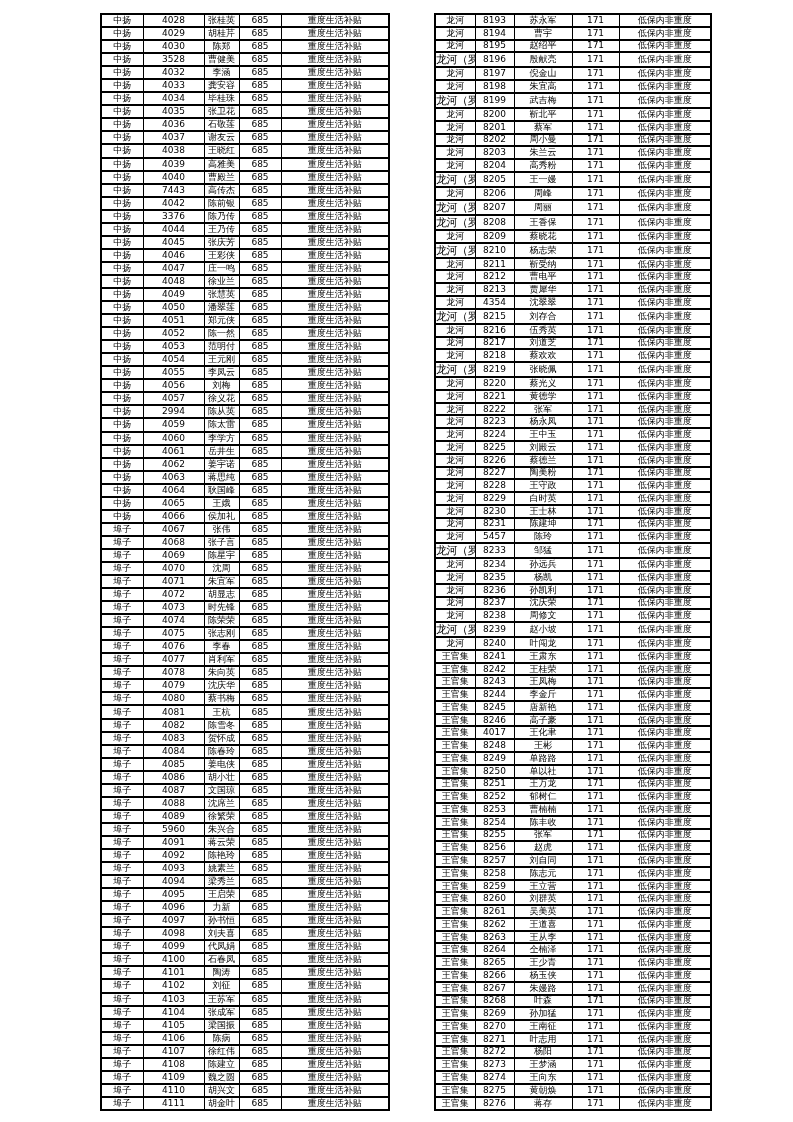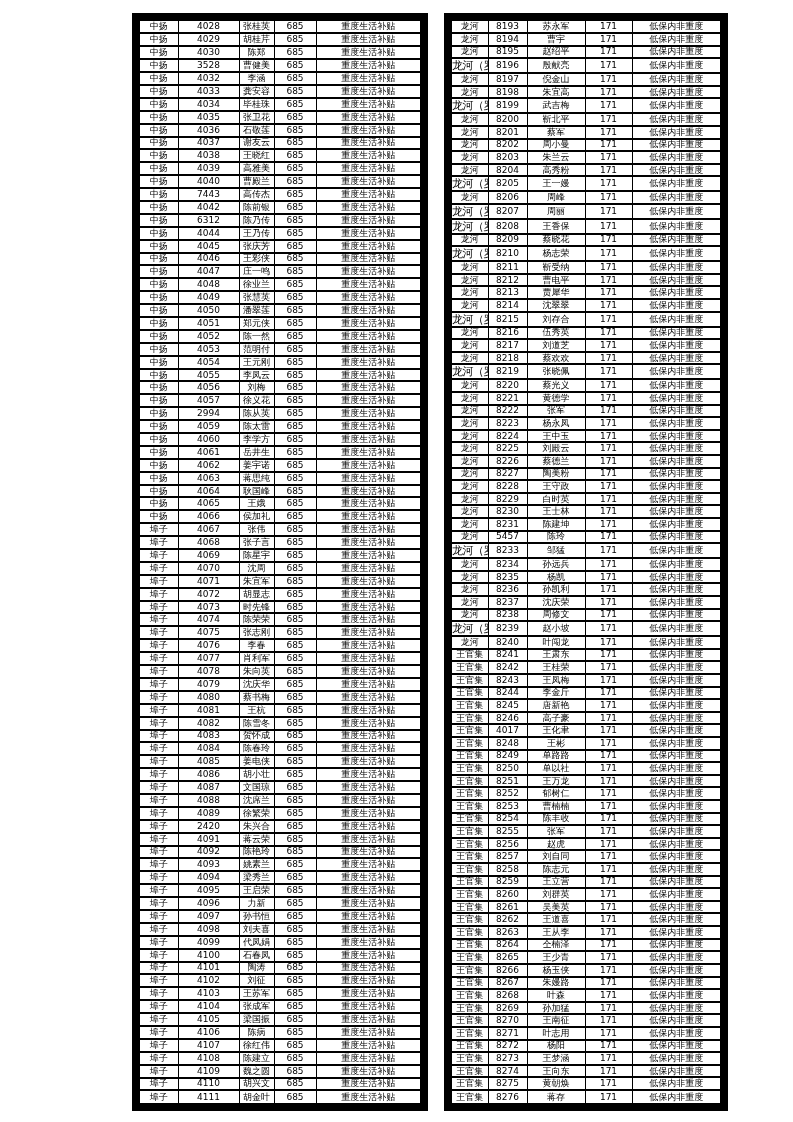--- a/index.html
+++ b/index.html
@@ -1,26 +1,26 @@
 <!DOCTYPE html>
 <html><head>
 <meta charset="utf-8">
 <style>
   html,body{margin:0;padding:0;background:#ffffff;}
   body{width:793px;height:1122px;position:relative;overflow:hidden;
        font-family:"DejaVu Sans",sans-serif;color:#000;}
   .page{position:absolute;inset:0;background:#fff;}
   table.roster{position:absolute;border-collapse:collapse;table-layout:fixed;
-       border:8px solid #000000;height:1098px;margin-left:32px;}
+       border:2px solid #000000;height:1098px;}
   table.roster td{border-left:1px solid #000;border-right:1px solid #000;
        border-top:2px solid #000;border-bottom:2px solid #000;
        padding:0;text-align:center;vertical-align:middle;
        font-size:9px;line-height:1;white-space:nowrap;overflow:hidden;}
   table.left-roster{left:100px;top:13px;width:288px;}
-  table.right-roster{left:412px;top:13px;width:276px;}
+  table.right-roster{left:434px;top:13px;width:276px;}
   td.cell-town.long{font-size:11px;letter-spacing:-0.5px;}
 </style>
 </head>
 <body>
 
 <div class="page">
 
   <table class="roster left-roster">
     <colgroup>
       <col style="width:42px">
@@ -130,21 +130,21 @@
   </tr>
         <tr>
     <td class="cell-town">中扬</td>
     <td class="cell-id">4042</td>
     <td class="cell-name">陈前银</td>
     <td class="cell-amount">685</td>
     <td class="cell-category">重度生活补贴</td>
   </tr>
         <tr>
     <td class="cell-town">中扬</td>
-    <td class="cell-id">6312</td>
+    <td class="cell-id">3376</td>
     <td class="cell-name">陈乃传</td>
     <td class="cell-amount">685</td>
     <td class="cell-category">重度生活补贴</td>
   </tr>
         <tr>
     <td class="cell-town">中扬</td>
     <td class="cell-id">4044</td>
     <td class="cell-name">王乃传</td>
     <td class="cell-amount">685</td>
     <td class="cell-category">重度生活补贴</td>
@@ -459,21 +459,21 @@
   </tr>
         <tr>
     <td class="cell-town">埠子</td>
     <td class="cell-id">4089</td>
     <td class="cell-name">徐繁荣</td>
     <td class="cell-amount">685</td>
     <td class="cell-category">重度生活补贴</td>
   </tr>
         <tr>
     <td class="cell-town">埠子</td>
-    <td class="cell-id">2420</td>
+    <td class="cell-id">5960</td>
     <td class="cell-name">朱兴合</td>
     <td class="cell-amount">685</td>
     <td class="cell-category">重度生活补贴</td>
   </tr>
         <tr>
     <td class="cell-town">埠子</td>
     <td class="cell-id">4091</td>
     <td class="cell-name">蒋云荣</td>
     <td class="cell-amount">685</td>
     <td class="cell-category">重度生活补贴</td>
@@ -772,21 +772,21 @@
   </tr>
         <tr>
     <td class="cell-town">龙河</td>
     <td class="cell-id">8213</td>
     <td class="cell-name">贾犀华</td>
     <td class="cell-amount">171</td>
     <td class="cell-category">低保内非重度</td>
   </tr>
         <tr>
     <td class="cell-town">龙河</td>
-    <td class="cell-id">8214</td>
+    <td class="cell-id">4354</td>
     <td class="cell-name">沈翠翠</td>
     <td class="cell-amount">171</td>
     <td class="cell-category">低保内非重度</td>
   </tr>
         <tr>
     <td class="cell-town long">龙河（罗圩）</td>
     <td class="cell-id">8215</td>
     <td class="cell-name">刘存合</td>
     <td class="cell-amount">171</td>
     <td class="cell-category">低保内非重度</td>

